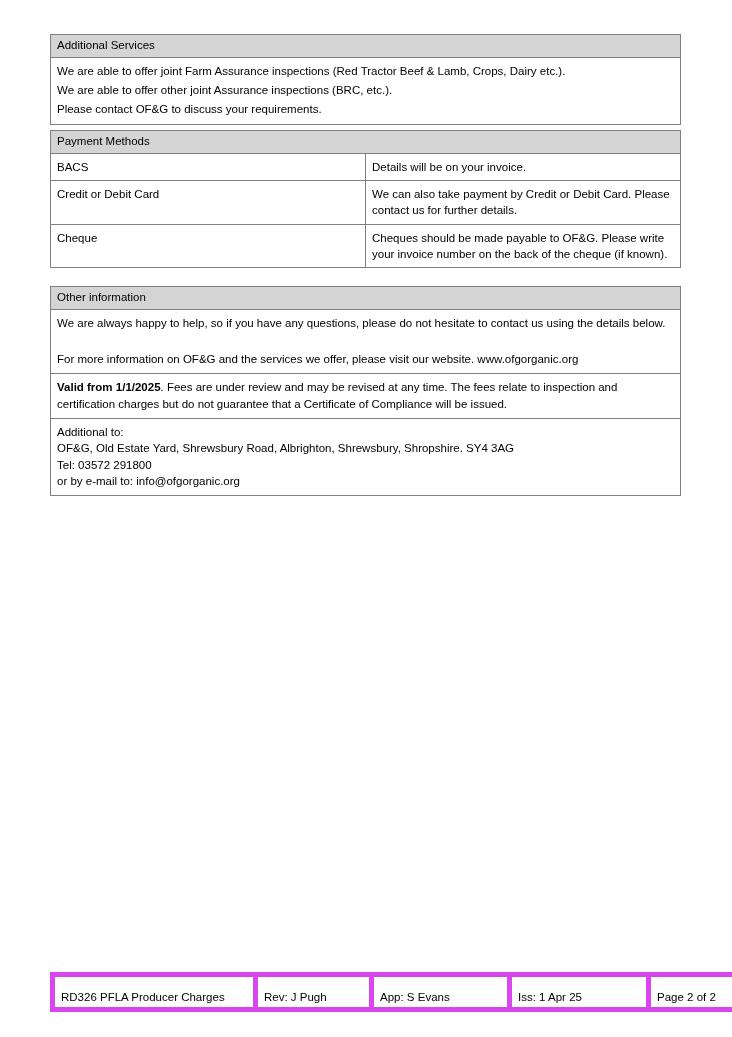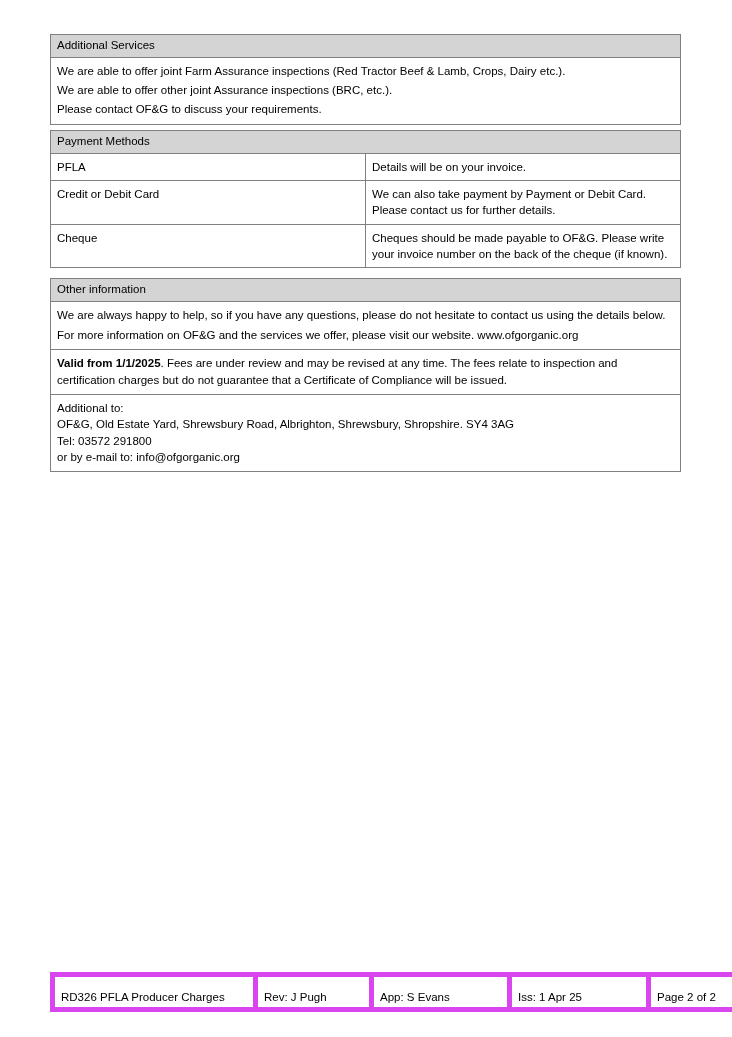--- a/index.html
+++ b/index.html
@@ -63,29 +63,29 @@
   .line {
     display: block;
     white-space: nowrap;
   }
   .line + .line { margin-top: 3px; }
 
   .para {
     display: block;
     line-height: 1.42;
   }
-  .para + .para { margin-top: 4px; }
+  .para + .para { margin-top: 20px; }
 
   .center { text-align: center; }
   .b { font-weight: bold; }
 
   
   #tbl-additional-services { top: 34px; }
   #tbl-payment-methods     { top: 130px; }
-  #tbl-other-information   { top: 278px; }
+  #tbl-other-information   { top: 286px; }
 
   #tbl-payment-methods td.pm-label { width: 146px; }
 
   
   #tbl-footer {
     position: absolute;
     left: 50px;
     top: 972px;
     width: 631px;
     border-collapse: collapse;
@@ -126,26 +126,26 @@
       </tr>
     </tbody>
   </table>
 
   <table class="tbl" id="tbl-payment-methods">
     <tbody>
       <tr>
         <td class="hdr-cell" colspan="2">Payment Methods</td>
       </tr>
       <tr>
-        <td class="body-cell-tight pm-label">PFLA</td>
+        <td class="body-cell-tight pm-label">BACS</td>
         <td class="body-cell-tight">Details will be on your invoice.</td>
       </tr>
       <tr>
         <td class="body-cell-tight pm-label">Credit or Debit Card</td>
-        <td class="body-cell-tight">We can also take payment by Payment or Debit Card. Please contact us for further details.</td>
+        <td class="body-cell-tight">We can also take payment by Credit or Debit Card. Please contact us for further details.</td>
       </tr>
       <tr>
         <td class="body-cell-tight pm-label">Cheque</td>
         <td class="body-cell-tight">Cheques should be made payable to OF&amp;G. Please write your invoice number on the back of the cheque (if known).</td>
       </tr>
     </tbody>
   </table>
 
   <table class="tbl" id="tbl-other-information">
     <tbody>

